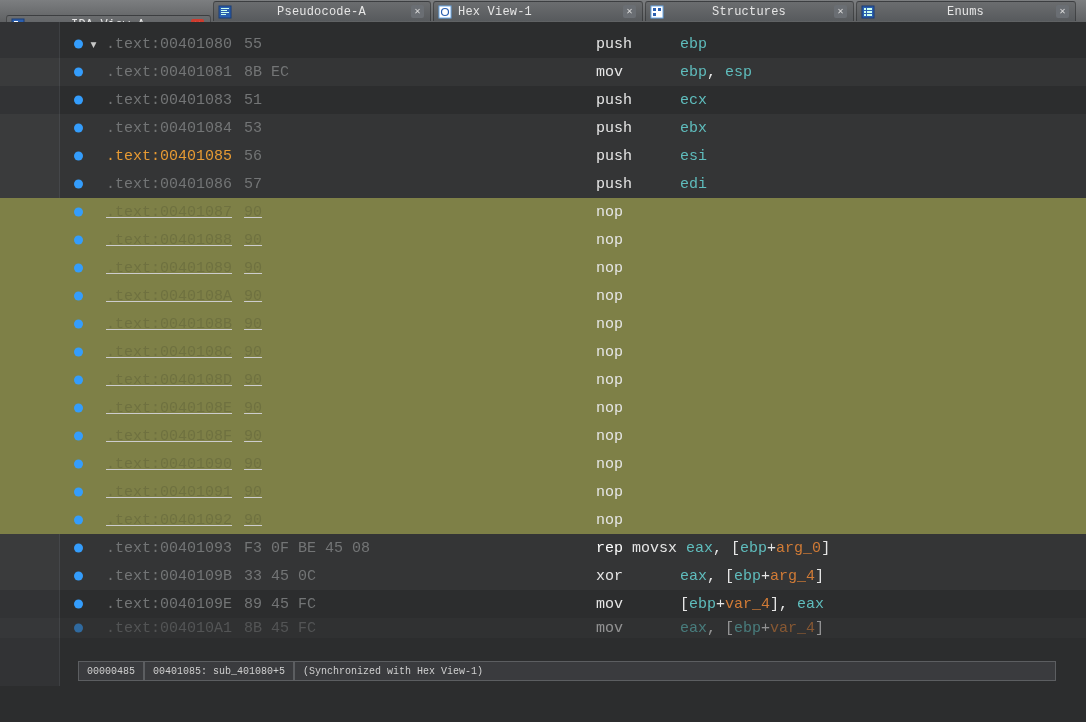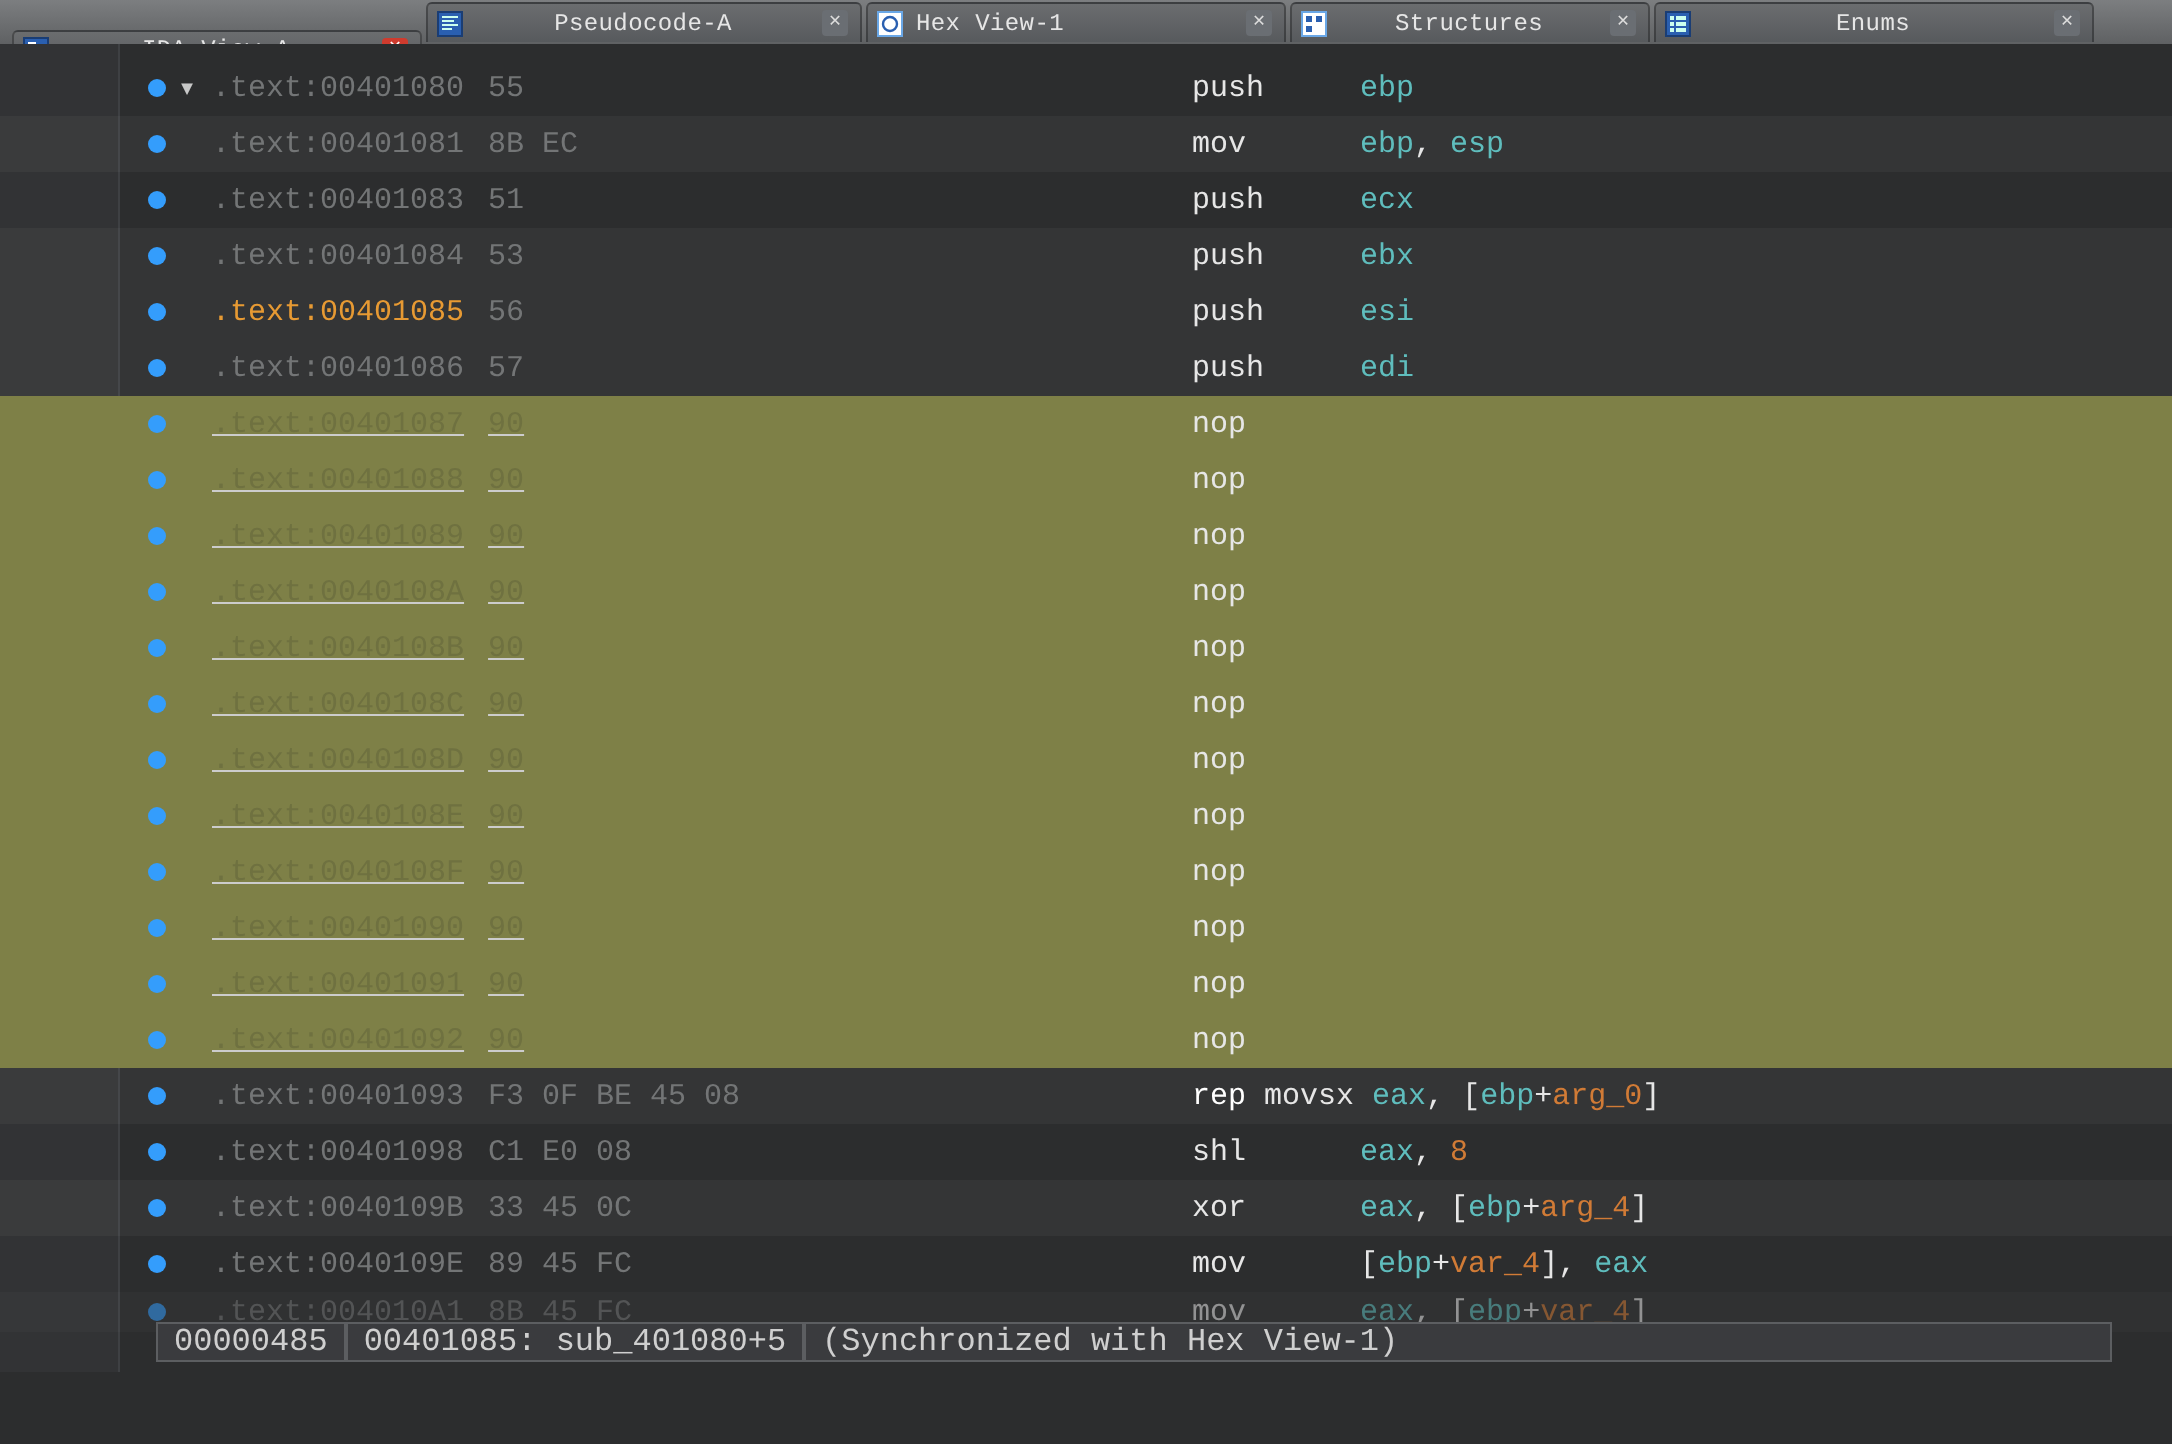--- a/index.html
+++ b/index.html
@@ -84,21 +84,21 @@
   .reg  { color:#5fbdbd; }
   .num  { color:#d17b36; }
   .br   { color:#e6e6e6; }
   .sym  { color:#d17b36; }
   .comma{ color:#e6e6e6; }
   .rep { color:#ffffff; }
 
   .statusbar {
     position:absolute; bottom:40px; left:78px; right:30px;
     height:22px; display:flex; align-items:center; gap:0;
-    font-size:16px;  color:#cfcfcf;
+    font-size:10px;  color:#cfcfcf;
   }
   .statusbar .cell {
     border:1px solid #5c5e61; padding:1px 8px; background:#3a3b3e;
     height:20px; display:flex; align-items:center;
   }
   .gutter-left {
     position:absolute; left:0; top:0; width:60px; height:100%;
     background:#323335; border-right:1px solid #3e4043;
   }
   .bottom-fade {
@@ -138,21 +138,21 @@
     <div class="tab" style="width: 210px;">
       <span class="ticon">
         <svg width="14" height="14">
           <rect x="1" y="1" width="12" height="12" fill="#ffffff" stroke="#6aa7e6"></rect>
           <circle cx="7" cy="7" r="3.5" fill="none" stroke="#2a5fb0" stroke-width="1.2"></circle>
         </svg>
       </span>
       <span class="label" style="flex:1;text-align:left">Hex View-1</span>
       <span class="close">✕</span>
     </div>
-    <div class="tab" style="width: 180px;">
+    <div class="tab" style="width: 209px;">
       <span class="ticon">
         <svg width="14" height="14">
           <rect x="1" y="1" width="12" height="12" fill="#ffffff" stroke="#6aa7e6"></rect>
           <rect x="3" y="3" width="3" height="3" fill="#2a5fb0"></rect>
           <rect x="8" y="3" width="3" height="3" fill="#2a5fb0"></rect>
           <rect x="3" y="8" width="3" height="3" fill="#2a5fb0"></rect>
         </svg>
       </span>
       <span class="label" style="flex:1;text-align:center">Structures</span>
       <span class="close">✕</span>
@@ -190,21 +190,20 @@
       <div class="line sel"><span class="dot"></span><span class="addr dim">.text:0040108A</span><span class="bytes dim">90</span><span class="mne">nop</span></div>
       <div class="line sel"><span class="dot"></span><span class="addr dim">.text:0040108B</span><span class="bytes dim">90</span><span class="mne">nop</span></div>
       <div class="line sel"><span class="dot"></span><span class="addr dim">.text:0040108C</span><span class="bytes dim">90</span><span class="mne">nop</span></div>
       <div class="line sel"><span class="dot"></span><span class="addr dim">.text:0040108D</span><span class="bytes dim">90</span><span class="mne">nop</span></div>
       <div class="line sel"><span class="dot"></span><span class="addr dim">.text:0040108E</span><span class="bytes dim">90</span><span class="mne">nop</span></div>
       <div class="line sel"><span class="dot"></span><span class="addr dim">.text:0040108F</span><span class="bytes dim">90</span><span class="mne">nop</span></div>
       <div class="line sel"><span class="dot"></span><span class="addr dim">.text:00401090</span><span class="bytes dim">90</span><span class="mne">nop</span></div>
       <div class="line sel"><span class="dot"></span><span class="addr dim">.text:00401091</span><span class="bytes dim">90</span><span class="mne">nop</span></div>
       <div class="line sel"><span class="dot"></span><span class="addr dim">.text:00401092</span><span class="bytes dim">90</span><span class="mne">nop</span></div>
       <div class="line hl"><span class="dot"></span><span class="addr">.text:00401093</span><span class="bytes">F3 0F BE 45 08</span><span class="mne"><span class="rep">rep</span> movsx <span class="reg">eax</span><span class="comma">, </span><span class="br">[</span><span class="reg">ebp</span><span class="br">+</span><span class="sym">arg_0</span><span class="br">]</span></span></div>
-      <div class="line"><span class="dot"></span><span class="addr">.text:00401098</span><span class="bytes">C1 E0 08</span><span class="mne">shl</span><span class="ops"><span class="reg">eax</span><span class="comma">, </span><span class="num">8</span></span></div>
       <div class="line hl"><span class="dot"></span><span class="addr">.text:0040109B</span><span class="bytes">33 45 0C</span><span class="mne">xor</span><span class="ops"><span class="reg">eax</span><span class="comma">, </span><span class="br">[</span><span class="reg">ebp</span><span class="br">+</span><span class="sym">arg_4</span><span class="br">]</span></span></div>
       <div class="line"><span class="dot"></span><span class="addr">.text:0040109E</span><span class="bytes">89 45 FC</span><span class="mne">mov</span><span class="ops"><span class="br">[</span><span class="reg">ebp</span><span class="br">+</span><span class="sym">var_4</span><span class="br">]</span><span class="comma">, </span><span class="reg">eax</span></span></div>
       <div class="line hl" style="height: 20px; opacity: 0.55; overflow: hidden;"><span class="dot"></span><span class="addr">.text:004010A1</span><span class="bytes">8B 45 FC</span><span class="mne">mov</span><span class="ops"><span class="reg">eax</span><span class="comma">, </span><span class="br">[</span><span class="reg">ebp</span><span class="br">+</span><span class="sym">var_4</span><span class="br">]</span></span></div>
     </div>
   <div class="statusbar">
     <div class="cell">00000485</div>
     <div class="cell">00401085: sub_401080+5</div>
     <div class="cell" style="flex:1">(Synchronized with Hex View-1)</div>
   </div>
   <div class="bottom-fade"></div>

